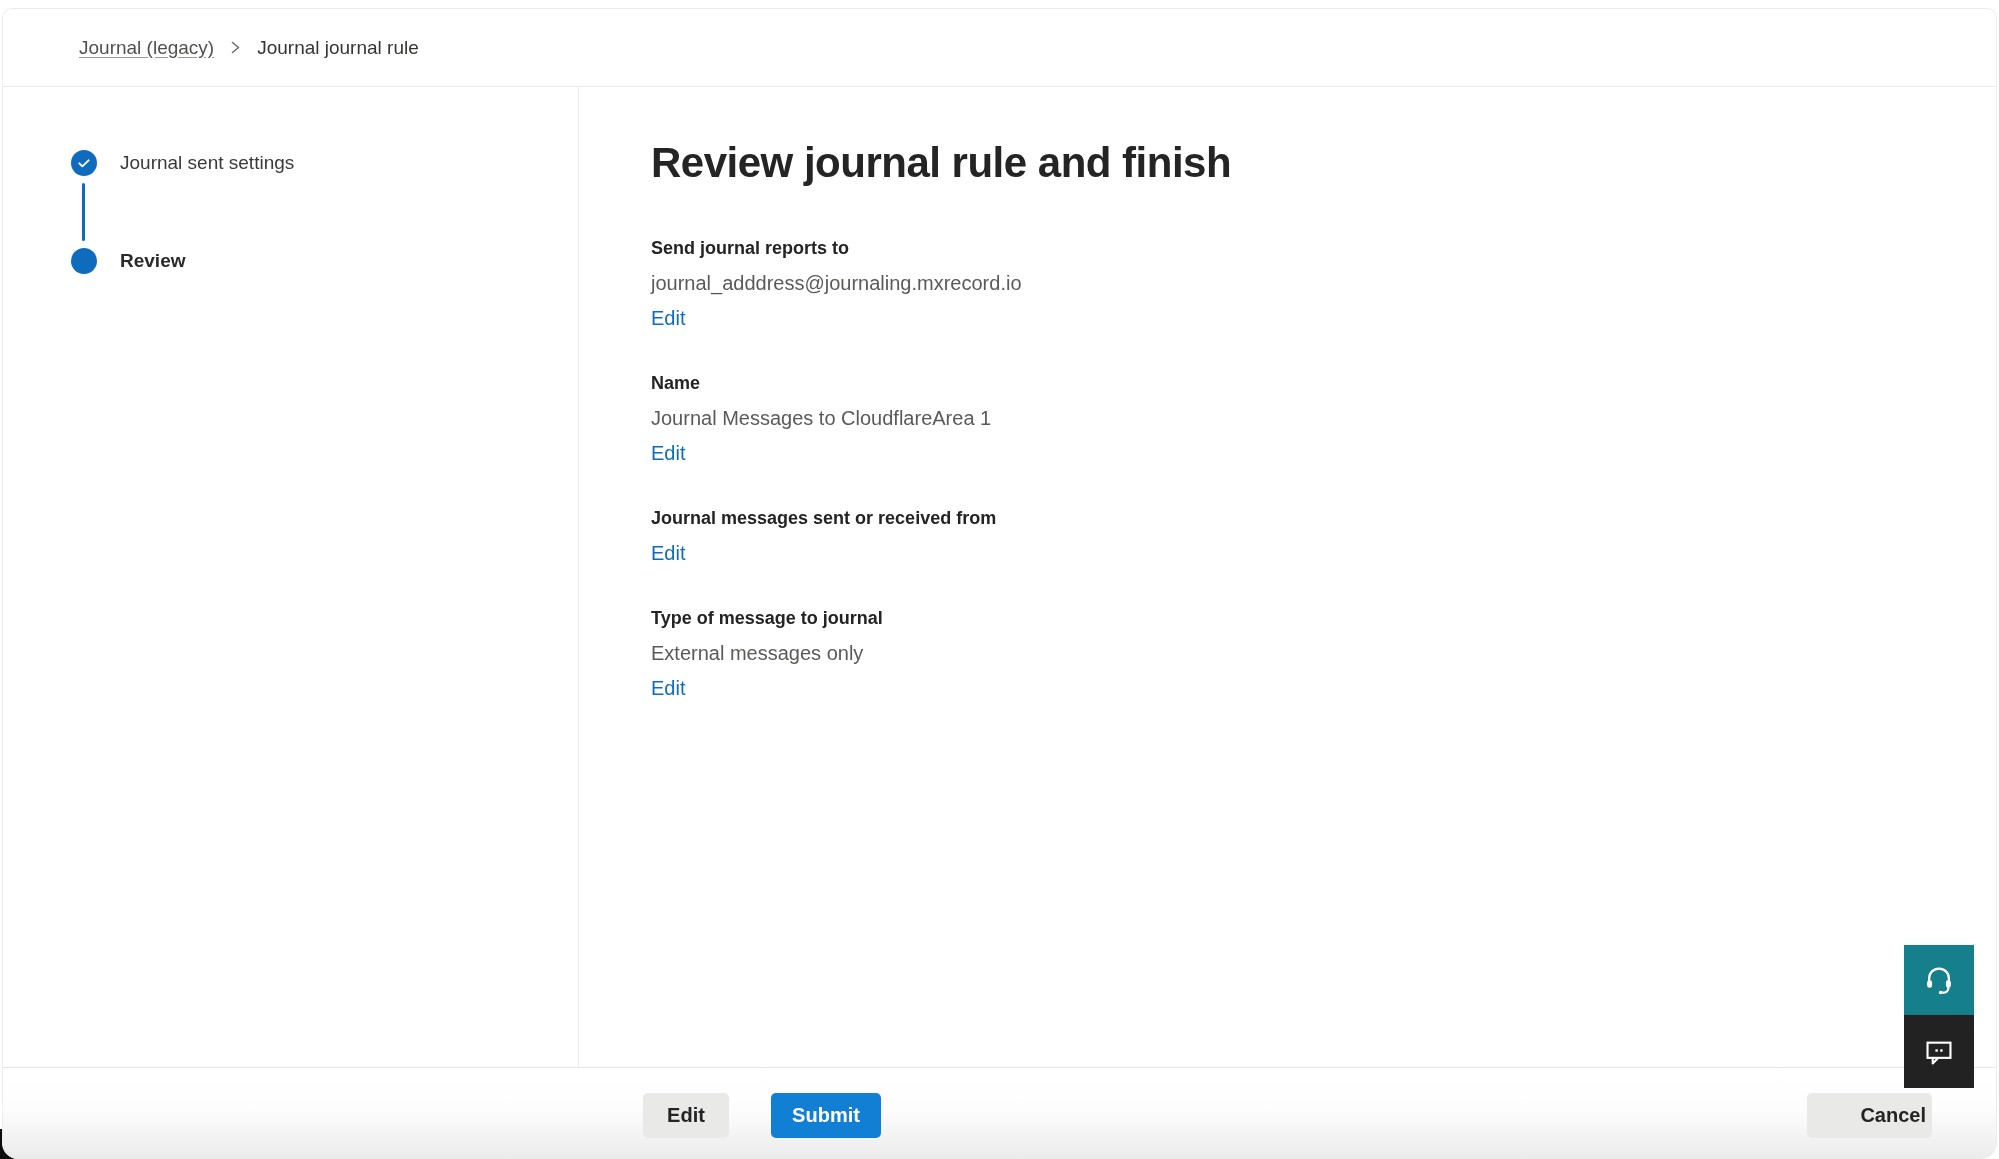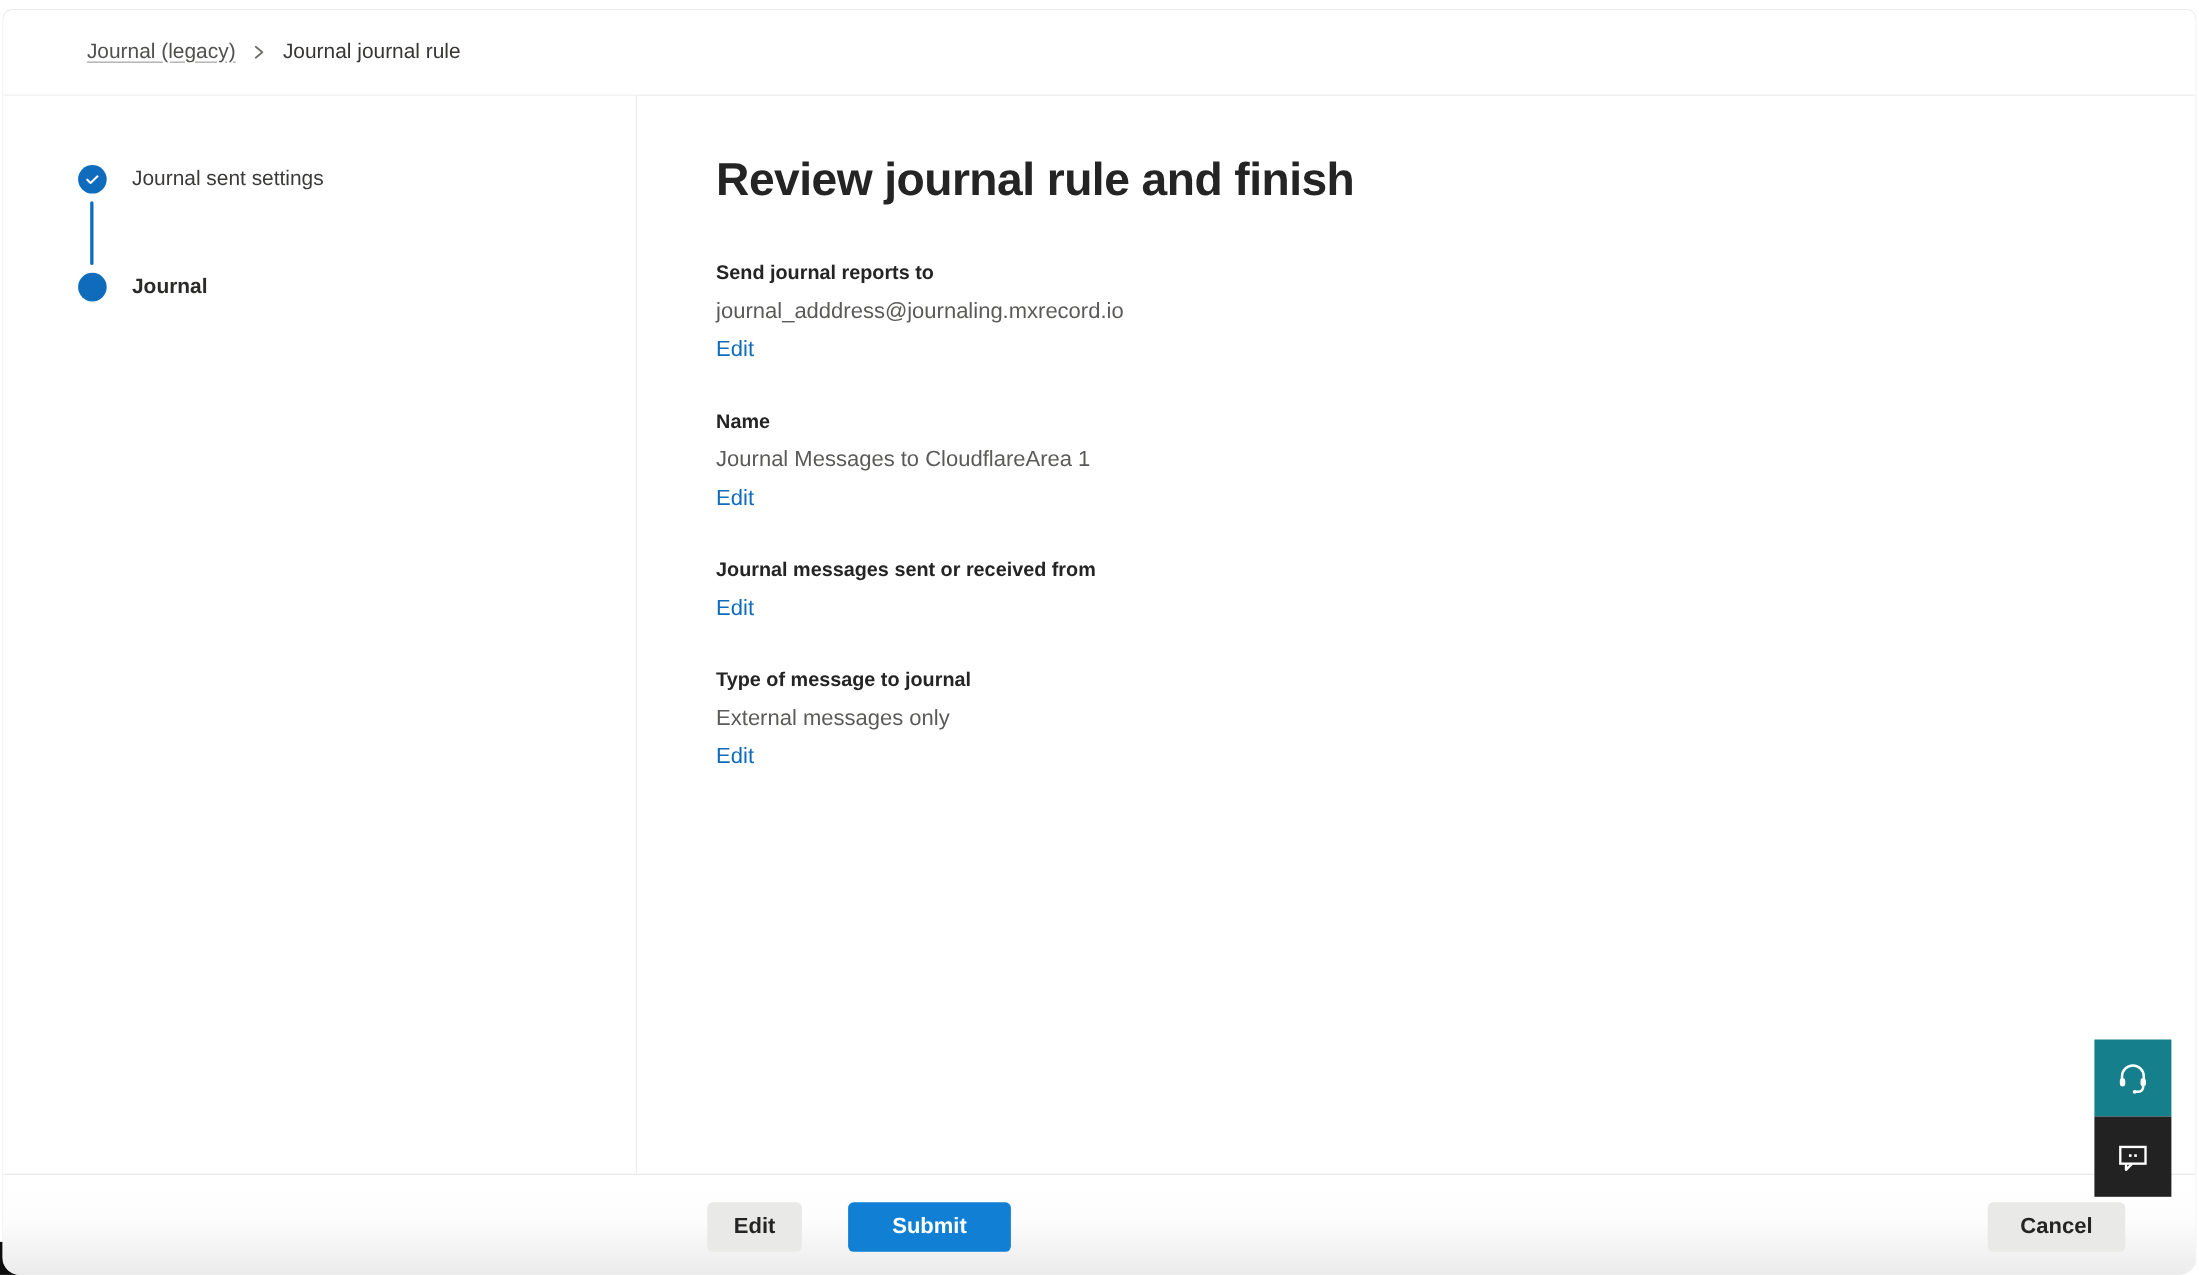--- a/index.html
+++ b/index.html
@@ -103,22 +103,22 @@
     background: linear-gradient(180deg, #ffffff 0%, #fdfdfd 45%, #ebebeb 100%);
     box-sizing: border-box;
   }
   .footer button {
     position: absolute; top: 25px; height: 45px;
     border: none; border-radius: 5px;
     font-family: inherit; font-size: 20px; font-weight: 700;
     cursor: pointer;
   }
   .btn-back   { left: 640px;  width: 86px;  background: #e9e9e8; color: #242424; }
-  .btn-submit { left: 768px;  width: 148px; background: var(--submit-blue, #1180d4); color: #ffffff; }
-  .btn-cancel { right: 64px;  width: 125px; background: #e9e9e8; color: #242424; }
+  .btn-submit { left: 768px;  width: 110px; background: var(--submit-blue, #1180d4); color: #ffffff; }
+  .btn-cancel { right: 64px;  width: 125px; background: #e9e9e8; color: #242424; text-align: right; }
   
   .fab {
     position: absolute; right: 22px; width: 70px;
     border: none; display: flex; align-items: center; justify-content: center;
     cursor: pointer; z-index: 6; padding: 0;
   }
   .fab-help     { top: 936px;  height: 70px; background: var(--teal, #15808c); }
   .fab-feedback { top: 1006px; height: 73px; background: var(--feedback-dark, #222222); }
 </style>
 </head>
@@ -145,21 +145,21 @@
         <span class="step-circle">
           <svg width="16" height="16" viewBox="0 0 24 24" fill="none">
             <path d="M5 12.5l4.5 4.5L19 8" stroke="#ffffff" stroke-width="2.8" fill="none" stroke-linecap="round" stroke-linejoin="round"></path>
           </svg>
         </span>
         <span class="step-label">Journal sent settings</span>
       </div>
       <div class="connector"></div>
       <div class="step-row">
         <span class="step-circle"></span>
-        <span class="step-label current">Journal</span>
+        <span class="step-label current">Review</span>
       </div>
     </aside>
 
     <main class="main">
       <h1>Review journal rule and finish</h1>
 
       <div class="section">
         <div class="sec-label">Send journal reports to</div>
         <div class="sec-value">journal_adddress@journaling.mxrecord.io</div>
         <div class="sec-edit">Edit</div>

